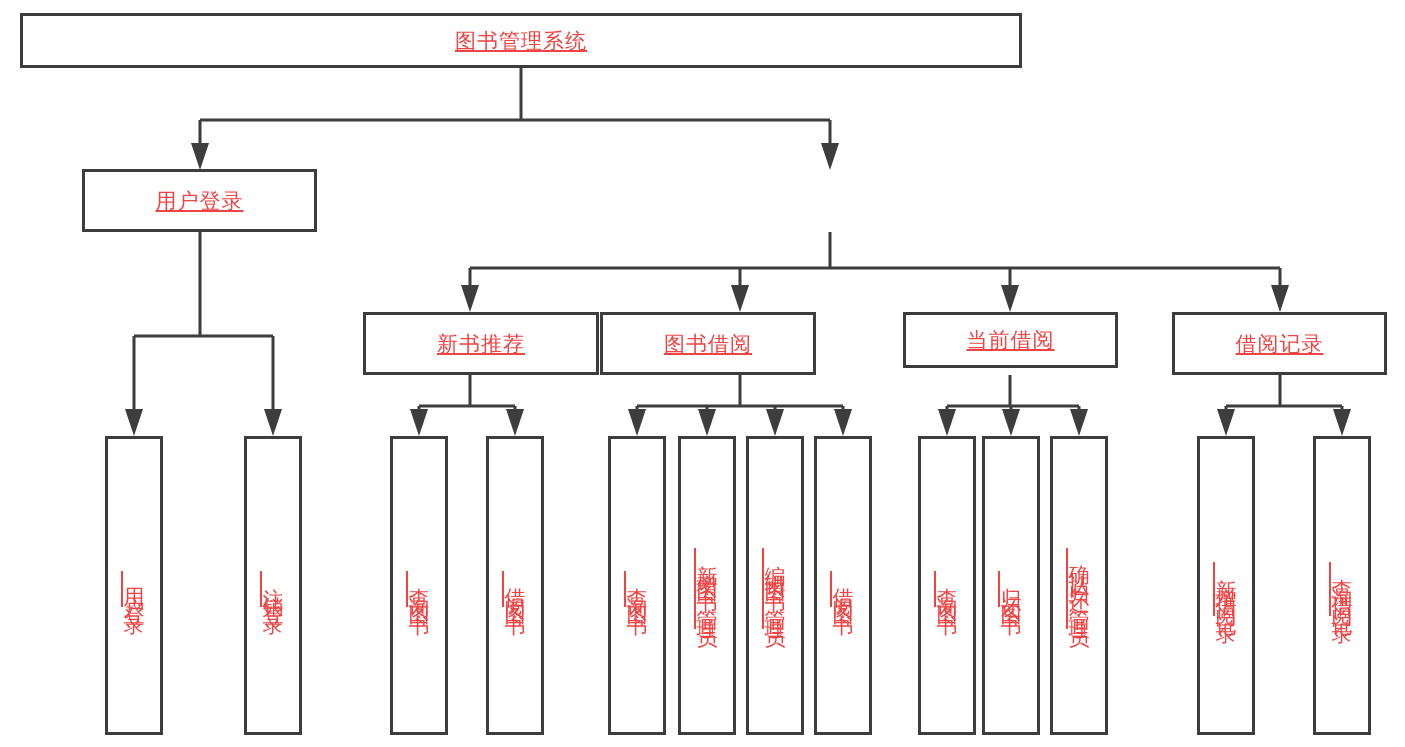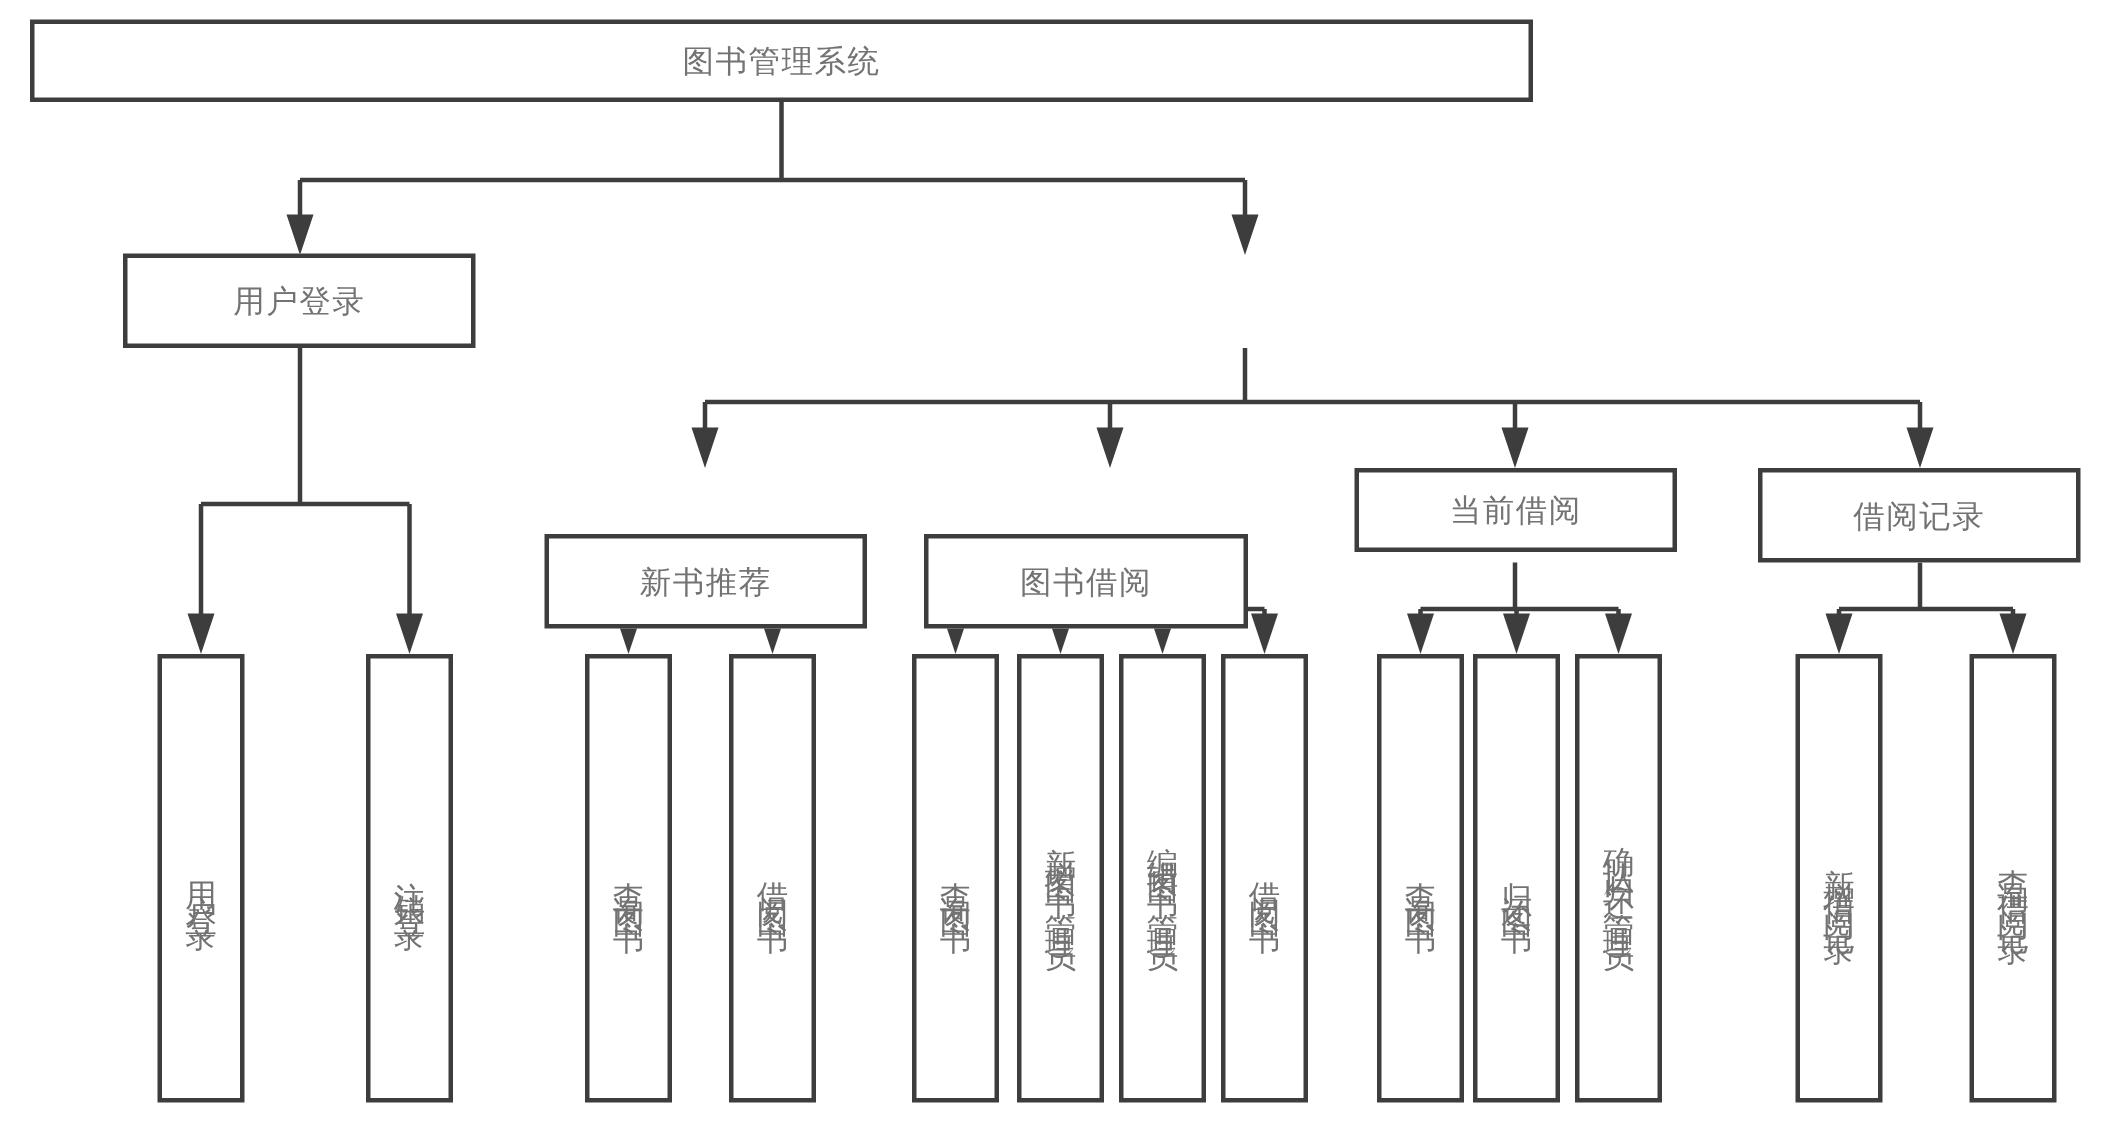--- a/index.html
+++ b/index.html
@@ -23,24 +23,25 @@
     height: 747px;
   }
   .box {
     position: absolute;
     box-sizing: border-box;
     border: 3px solid #3d3d3d;
     background: #ffffff;
     display: flex;
     align-items: center;
     justify-content: center;
-    color: #737373;
+    color: #ef4444;
     font-size: 21px;
     letter-spacing: 1px;
     text-align: center;
+    text-decoration: underline;
   }
   .vbox {
     writing-mode: vertical-rl;
     letter-spacing: 9px;
     line-height: 58px;
     padding-top: 6px;
   }
   .watermark {
     position: absolute;
     right: 14px;
@@ -93,22 +94,22 @@
       <polygon points="1070,409 1088,409 1079,436"></polygon>
       <polygon points="1217,409 1235,409 1226,436"></polygon>
       <polygon points="1333,409 1351,409 1342,436"></polygon>
     </g>
   </svg>
 
   <div class="box" style="left:20px; top:13px; width:1002px; height:55px;">图书管理系统</div>
 
   <div class="box" style="left:82px; top:169px; width:235px; height:63px;">用户登录</div>
 
-  <div class="box" style="left:363px; top:312px; width:215px; height:63px;margin-top:44px;">新书推荐</div>
-  <div class="box" style="left:616px; top:312px; width:216px; height:63px;margin-top:44px;">图书借阅</div>
+  <div class="box" style="left:363px; top:312px; width:236px; height:63px;">新书推荐</div>
+  <div class="box" style="left:600px; top:312px; width:216px; height:63px;">图书借阅</div>
   <div class="box" style="left:903px; top:312px; width:215px; height:56px;">当前借阅</div>
   <div class="box" style="left:1172px; top:312px; width:215px; height:63px;">借阅记录</div>
 
   <div class="box vbox" style="left:105px; top:436px; width:58px; height:299px;">用户登录</div>
   <div class="box vbox" style="left:244px; top:436px; width:58px; height:299px;">注销登录</div>
 
   <div class="box vbox" style="left:390px; top:436px; width:58px; height:299px;">查询图书</div>
   <div class="box vbox" style="left:486px; top:436px; width:58px; height:299px;">借阅图书</div>
 
   <div class="box vbox" style="left:608px; top:436px; width:58px; height:299px;">查询图书</div>

